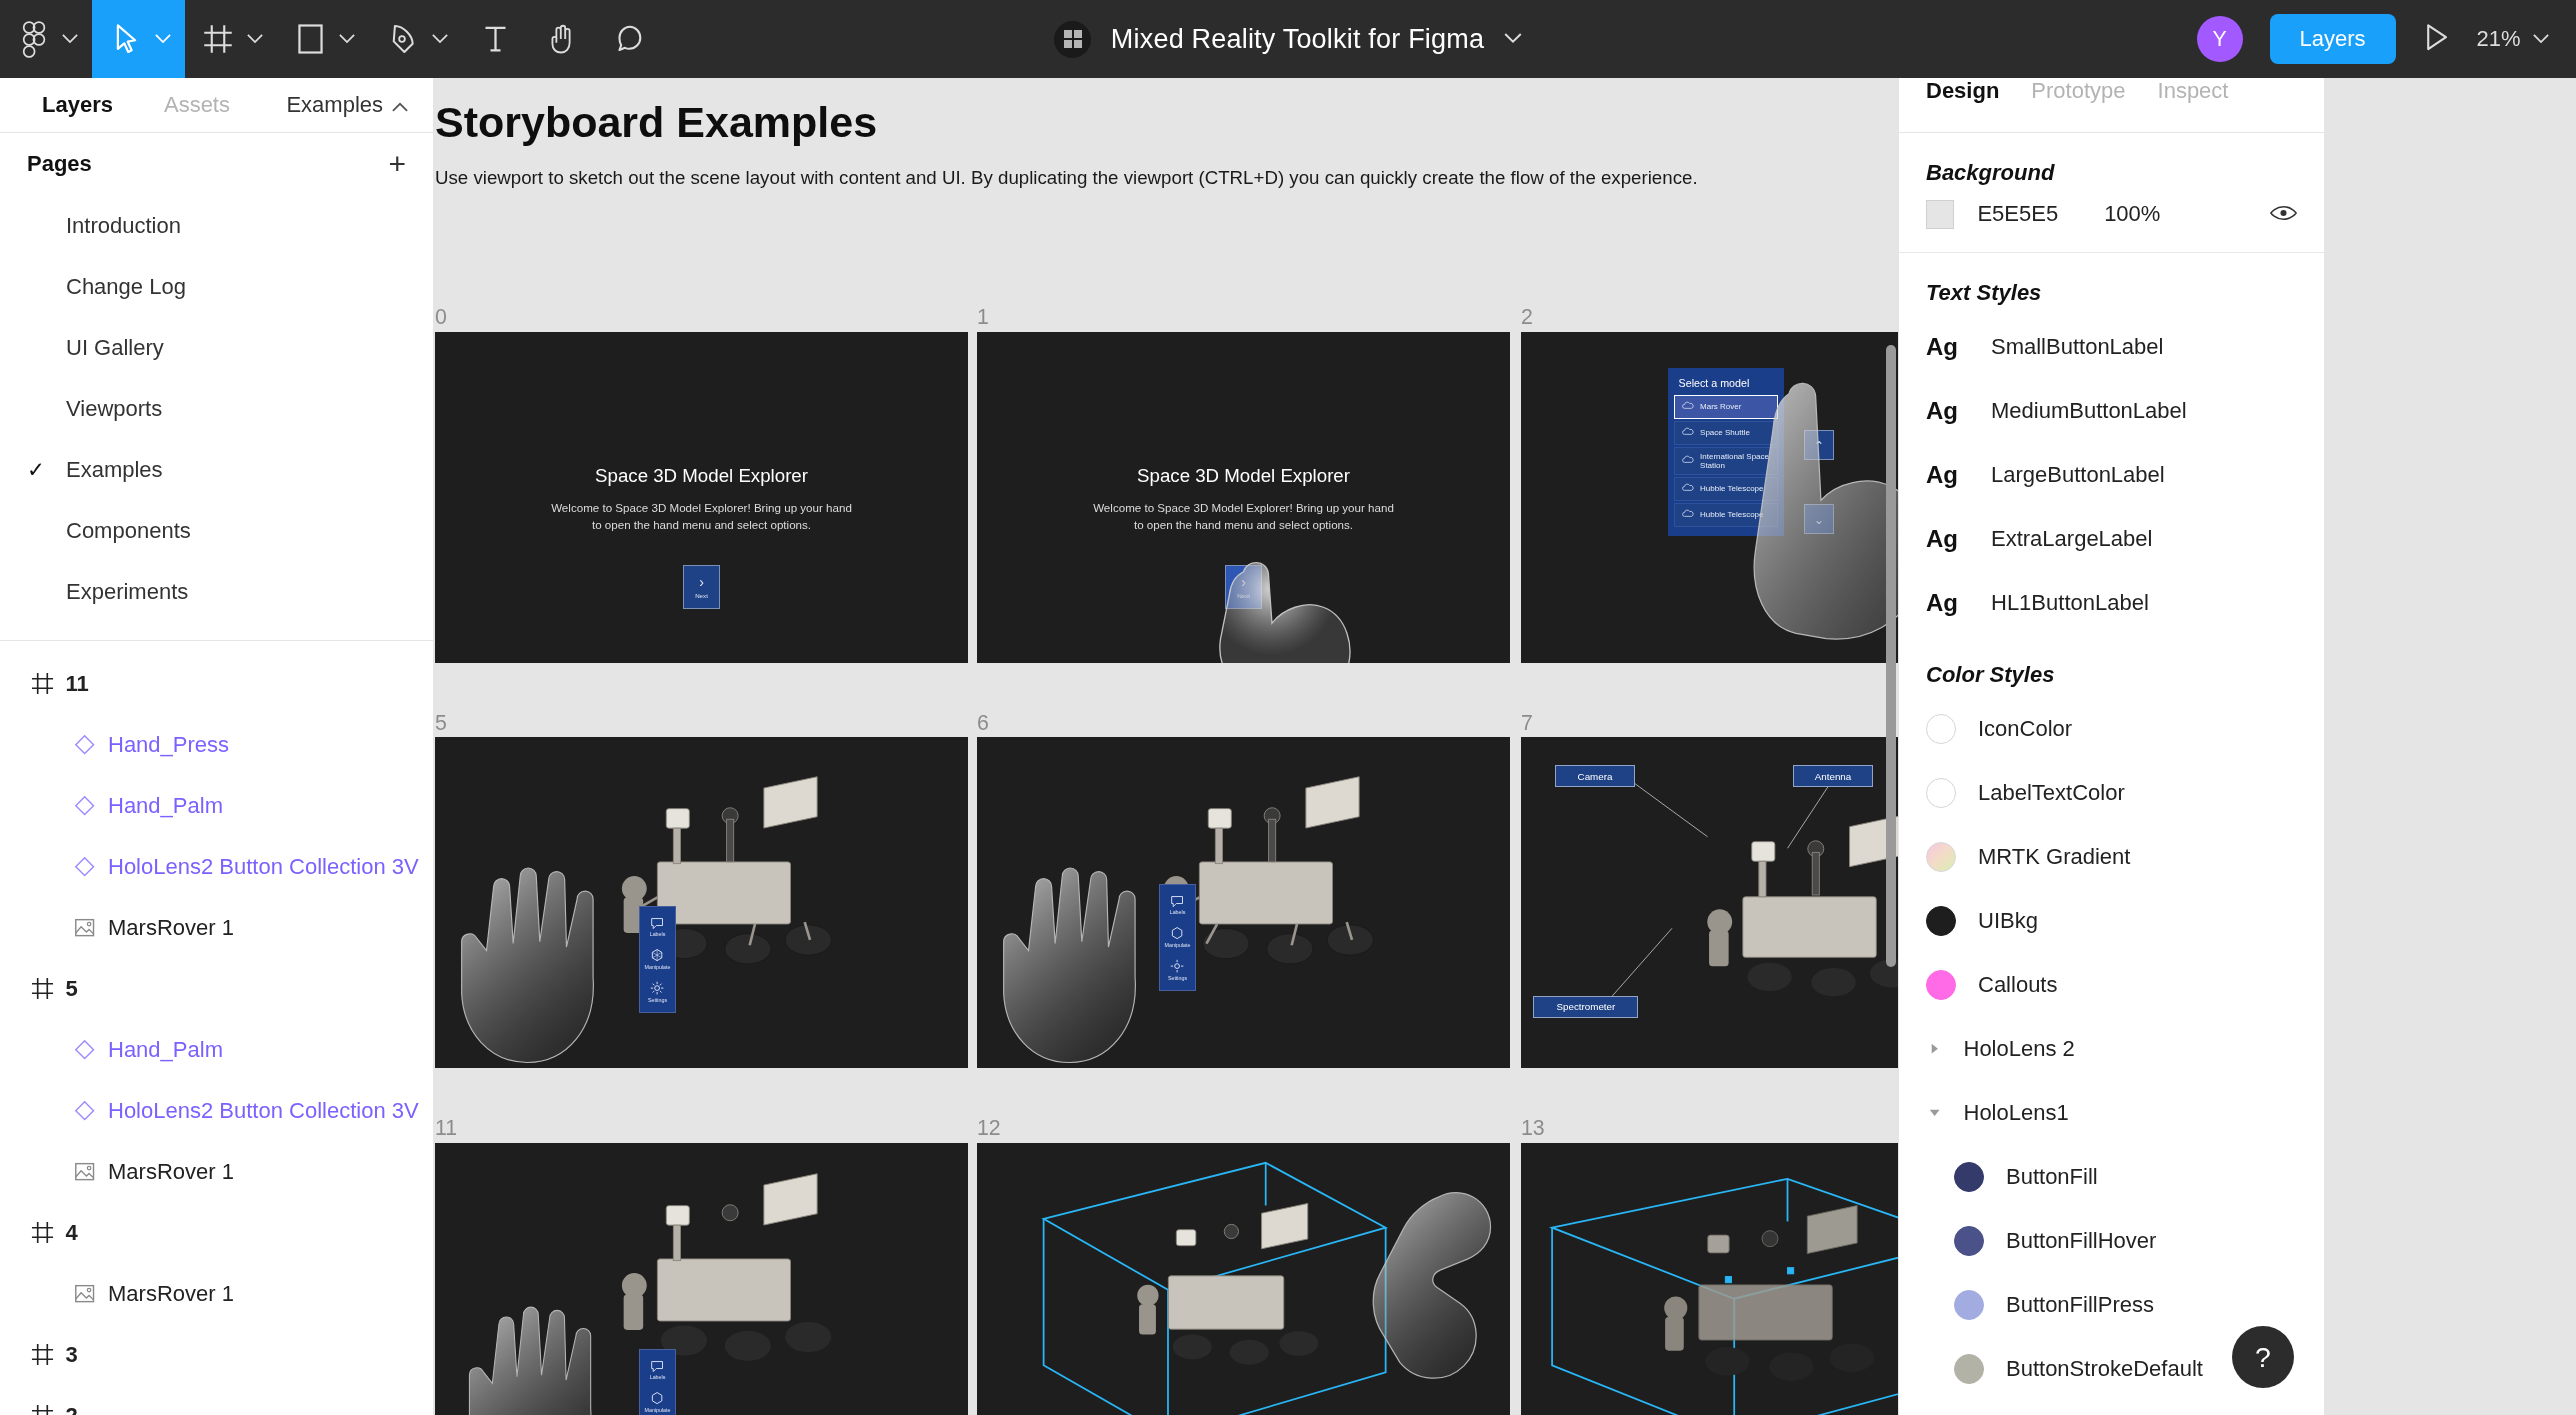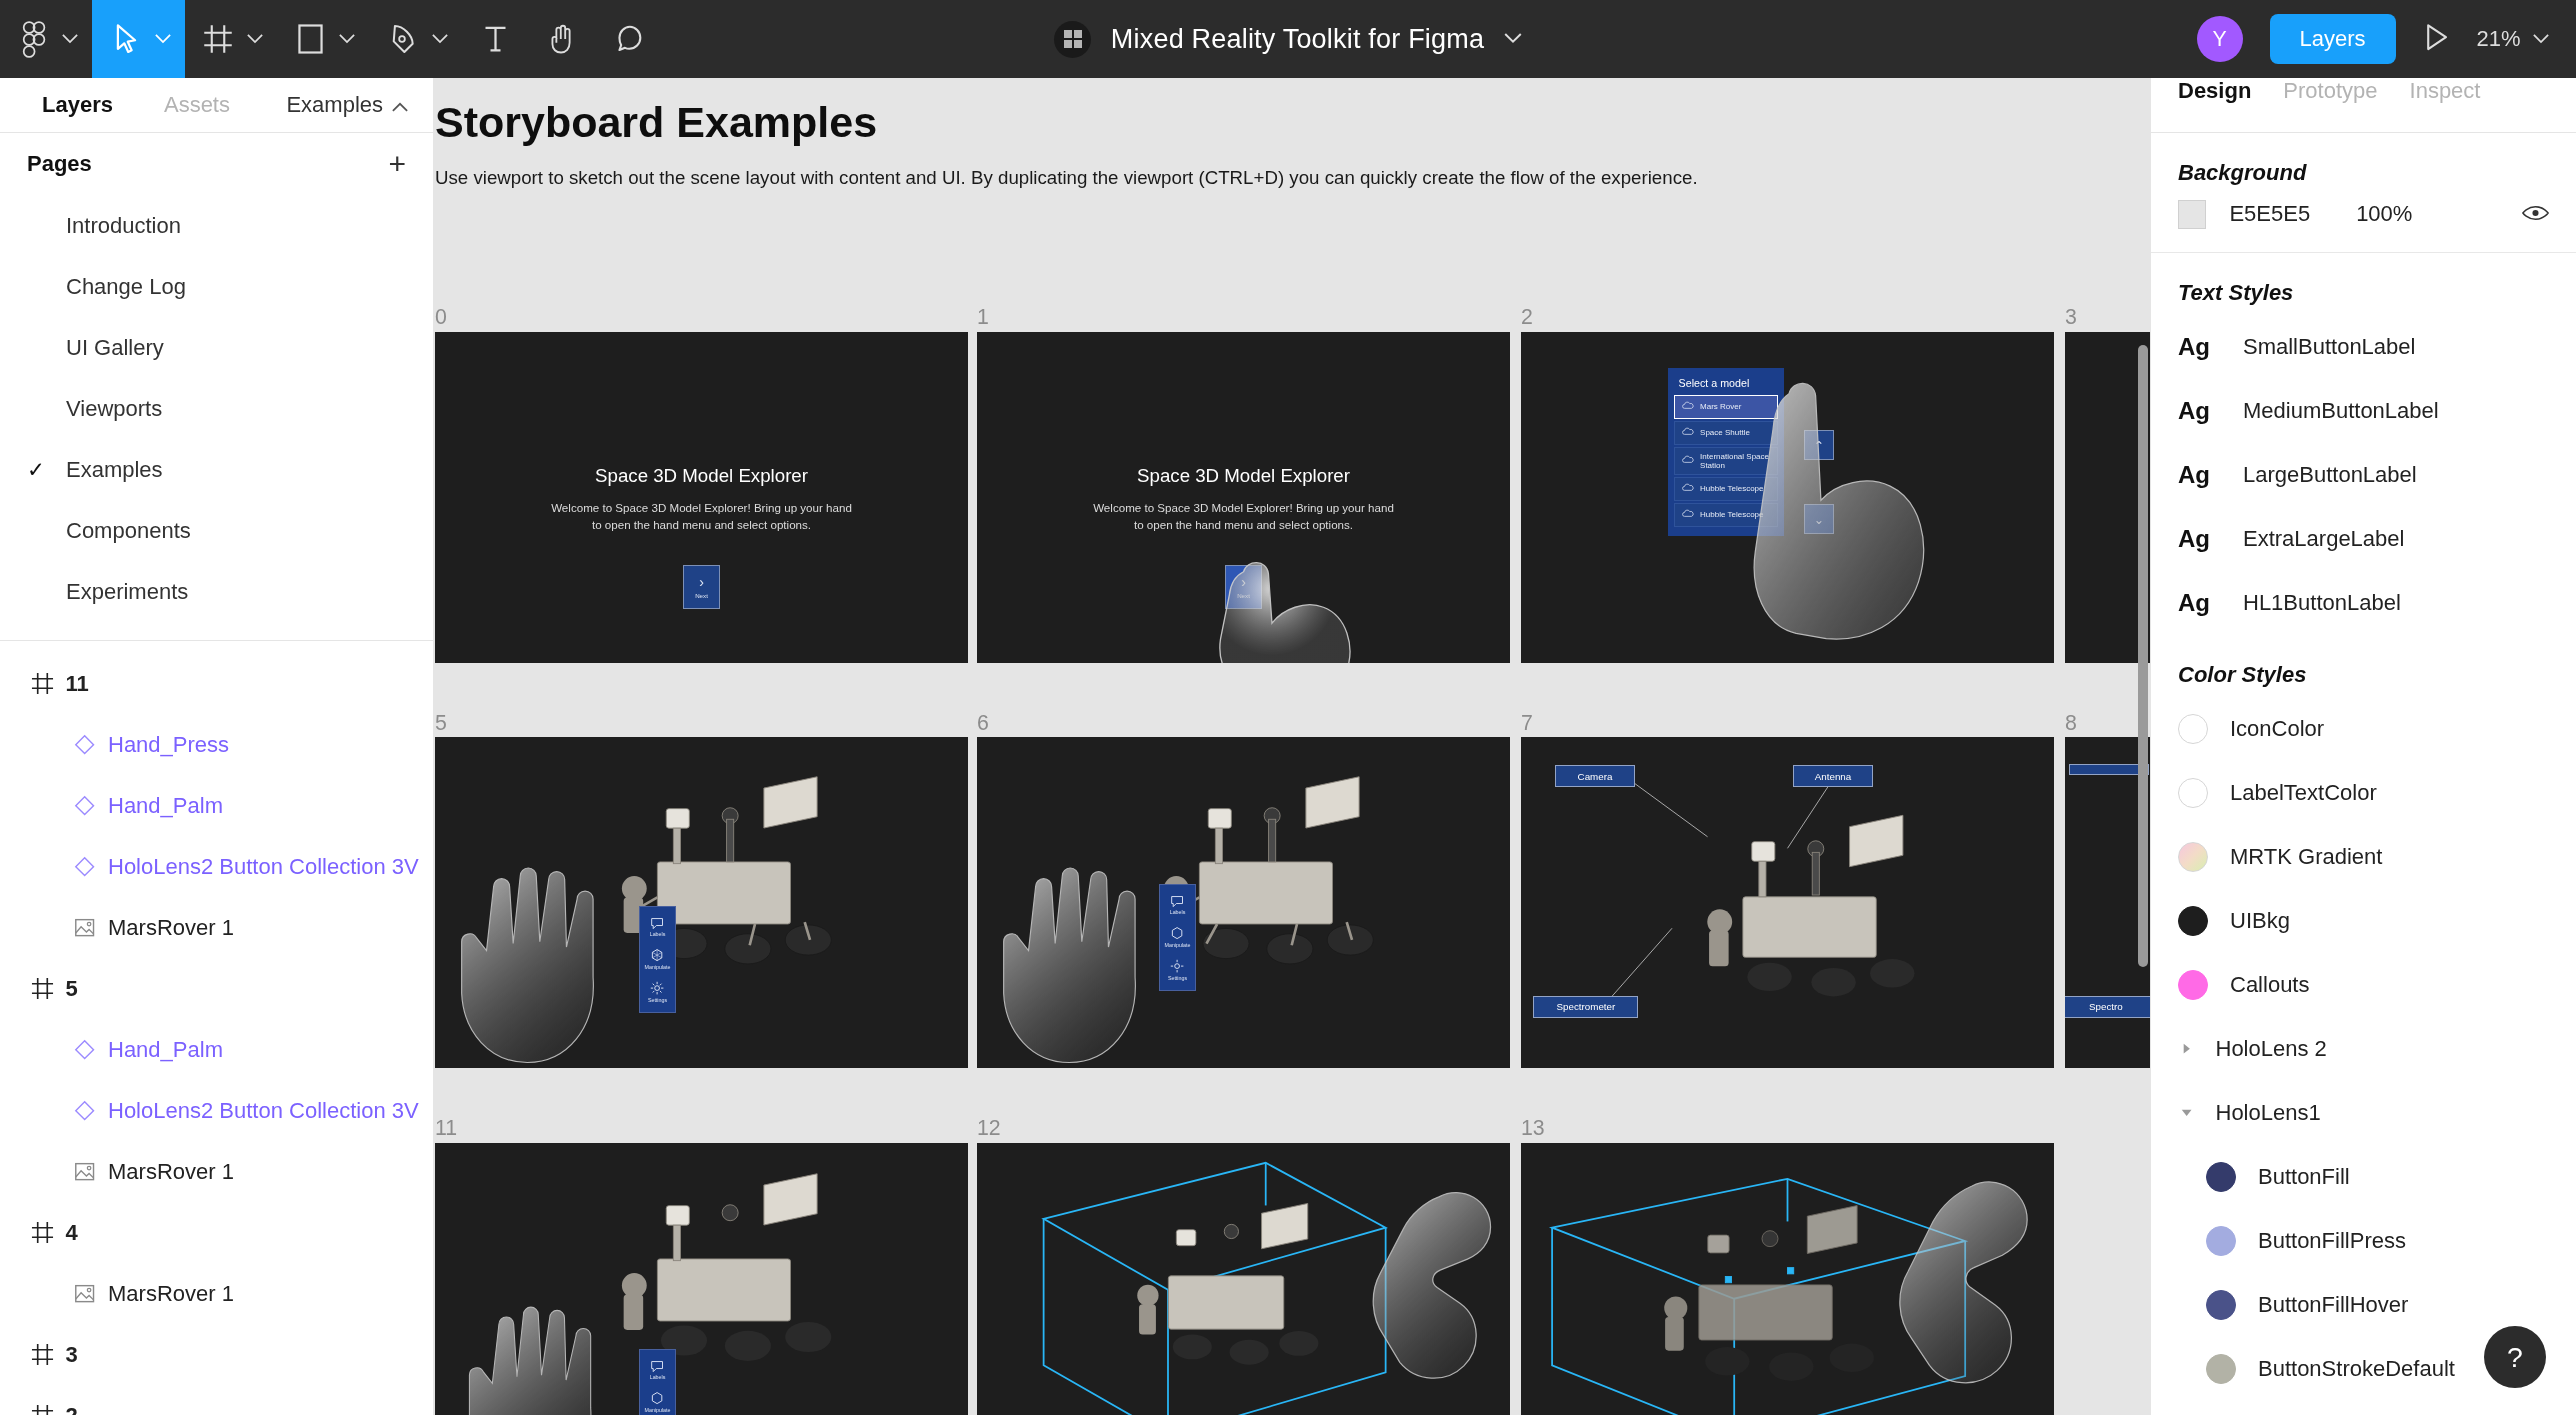--- a/index.html
+++ b/index.html
@@ -2,21 +2,21 @@
 <html style="font-size:14.2px"><head>
 <meta charset="utf-8">
 <style>
   * { box-sizing: border-box; margin: 0; padding: 0; }
   html, body {
     width: 2576px; height: 1416px;
     font-family: "Liberation Sans", sans-serif;
     background: #E5E5E5;
     overflow: hidden;
   }
-  #app { position: relative; width: 2576px; height: 1416px; }
+  #app { position: relative; width: 2324px; height: 1416px; }
 
   
   .toolbar {
     position: absolute; top: 0; left: 0; width: 2576px; height: 78px;
     background: #2C2C2C; display: flex; align-items: center;
   }
   .tb-group { display: flex; align-items: center; height: 78px; }
   .tb-btn {
     display: flex; align-items: center; justify-content: center;
     height: 78px; padding: 0 14.2px; cursor: pointer;
@@ -958,26 +958,26 @@
           </svg>
       </span>
       <span class="st-name">HoloLens1</span>
     </div>
 
     <div class="style-row indent">
       <span class="swatch" style="background:#343B6B;border-color:#343B6B"></span>
       <span class="st-name">ButtonFill</span>
     </div>
     <div class="style-row indent">
+      <span class="swatch" style="background:#4A5289;border-color:#4A5289"></span>
+      <span class="st-name">ButtonFillHover</span>
+    </div>
+    <div class="style-row indent">
       <span class="swatch" style="background:#A3ACE0;border-color:#A3ACE0"></span>
       <span class="st-name">ButtonFillPress</span>
-    </div>
-    <div class="style-row indent">
-      <span class="swatch" style="background:#4A5289;border-color:#4A5289"></span>
-      <span class="st-name">ButtonFillHover</span>
     </div>
     <div class="style-row indent">
       <span class="swatch" style="background:#B2B2A6;border-color:#B2B2A6"></span>
       <span class="st-name">ButtonStrokeDefault</span>
     </div>
 
     <div class="help">?</div>
   </div>
 
 </div>

